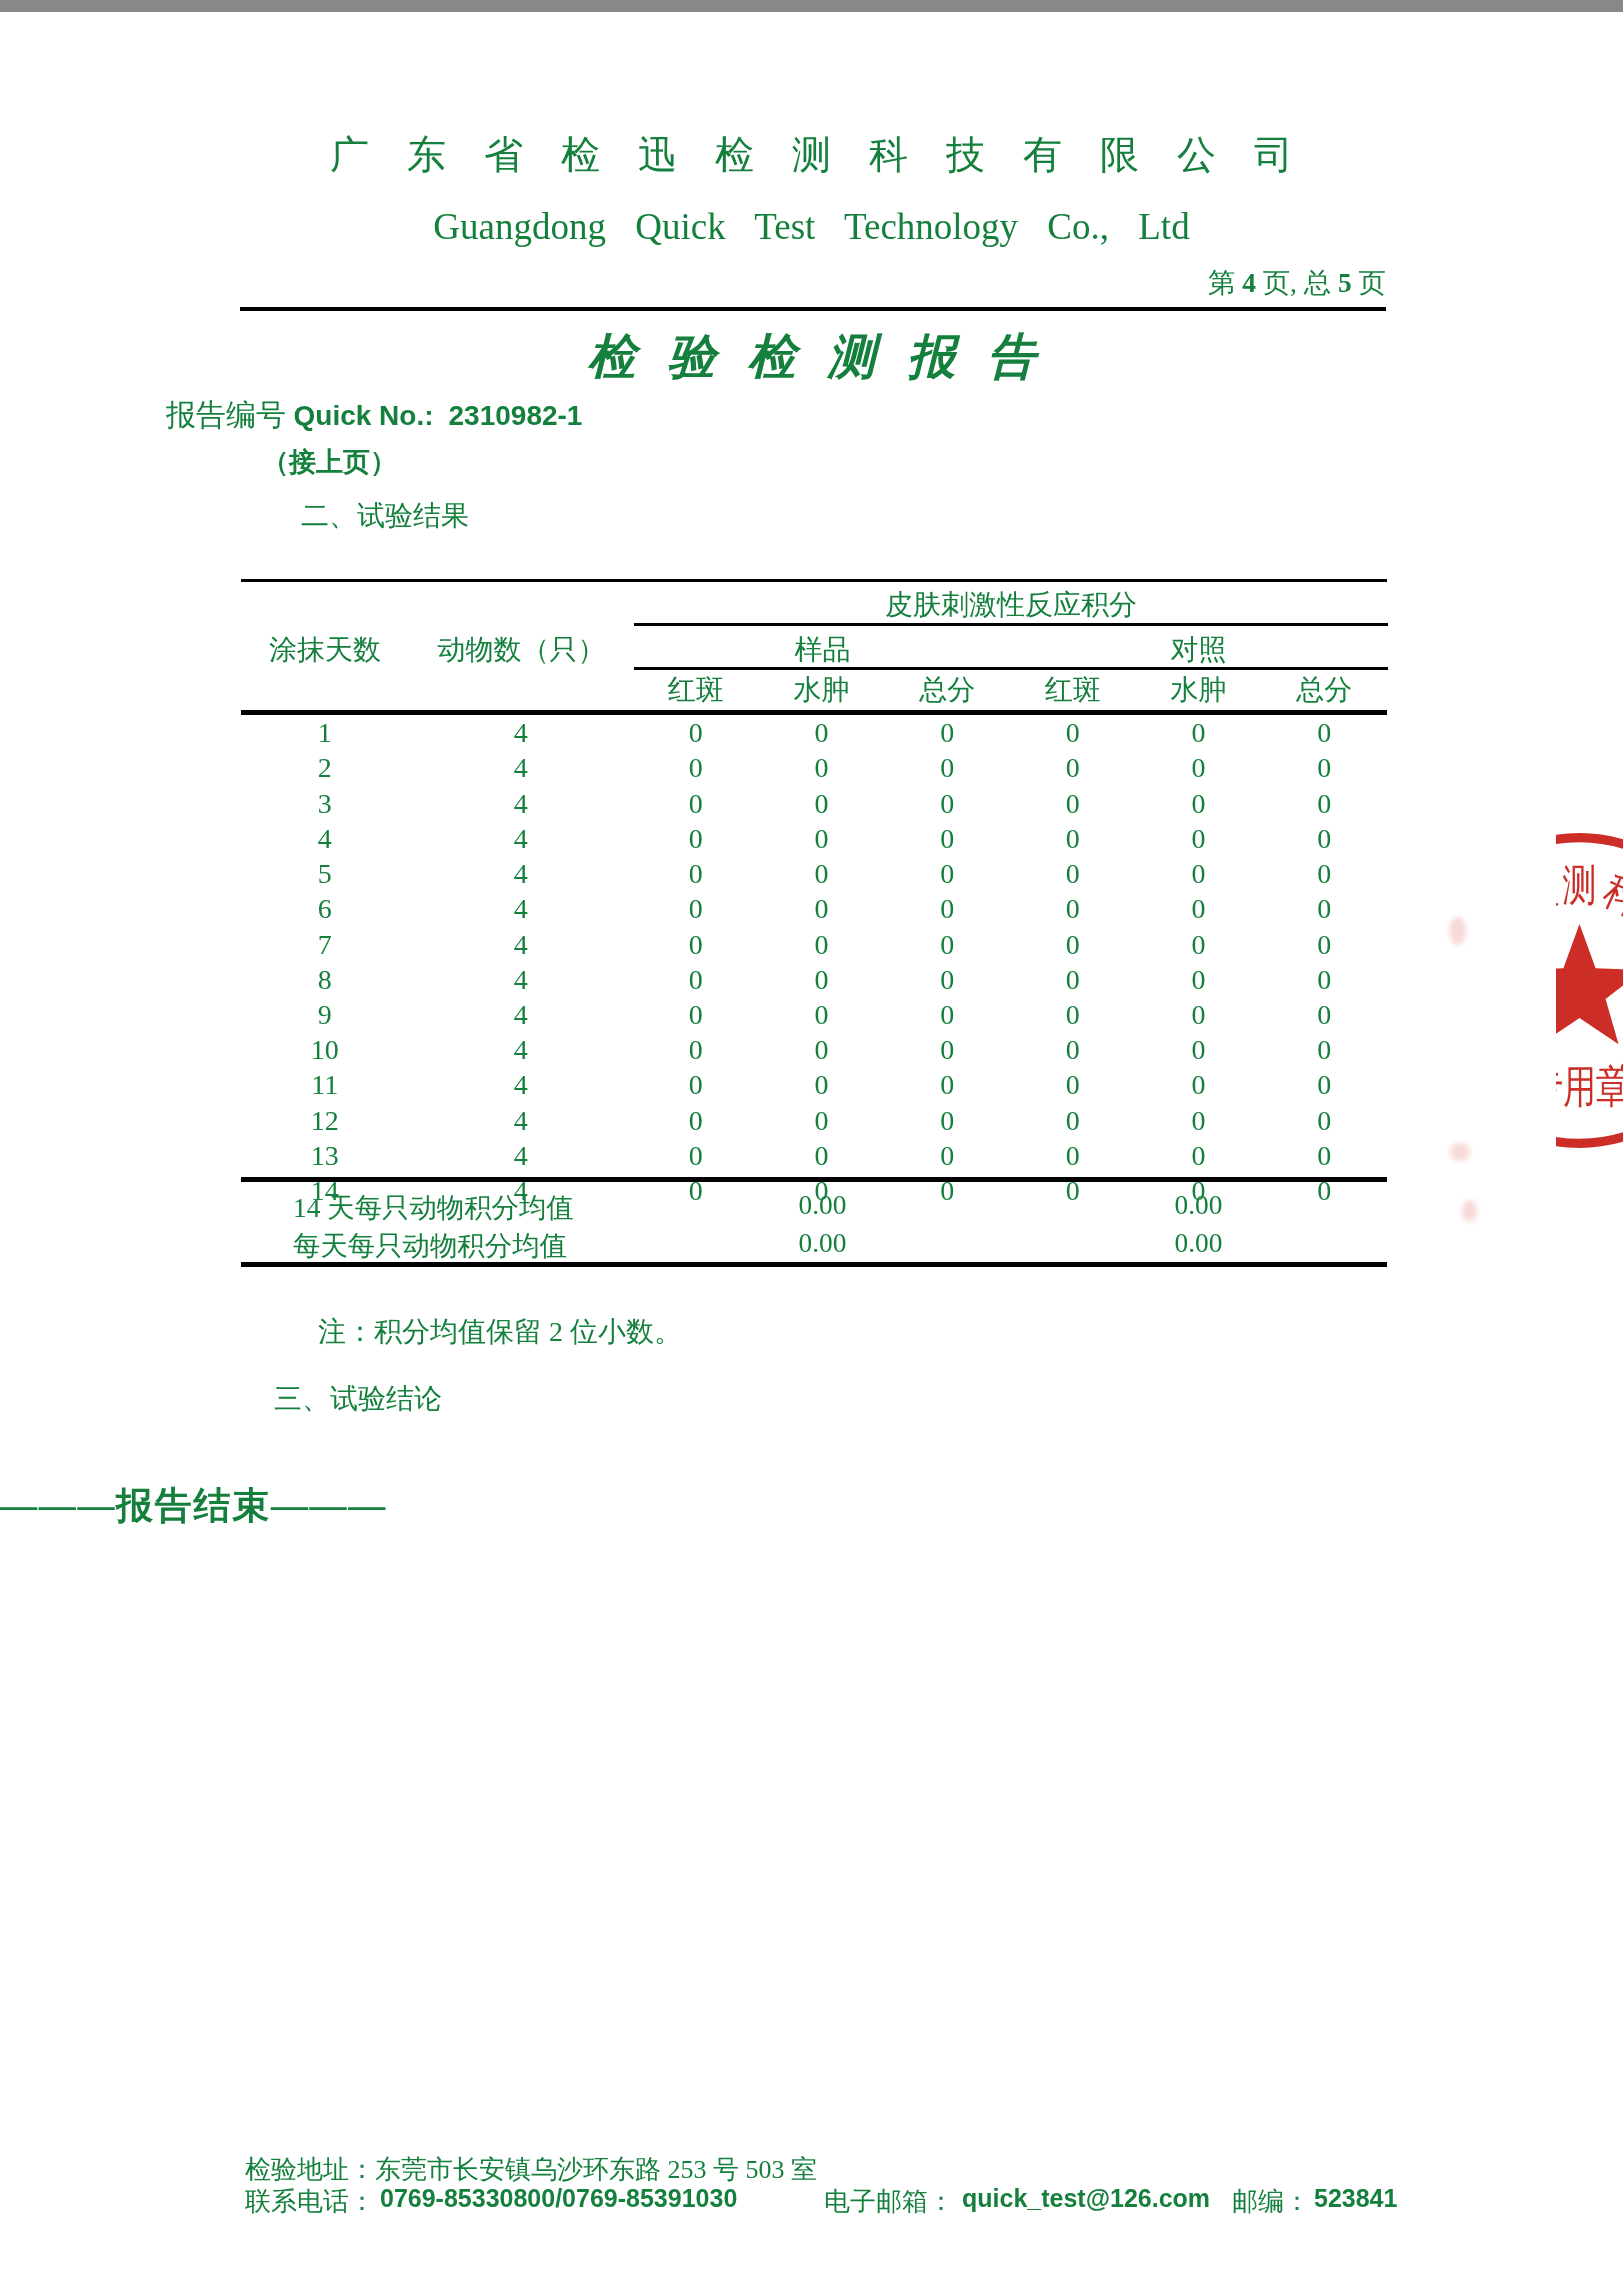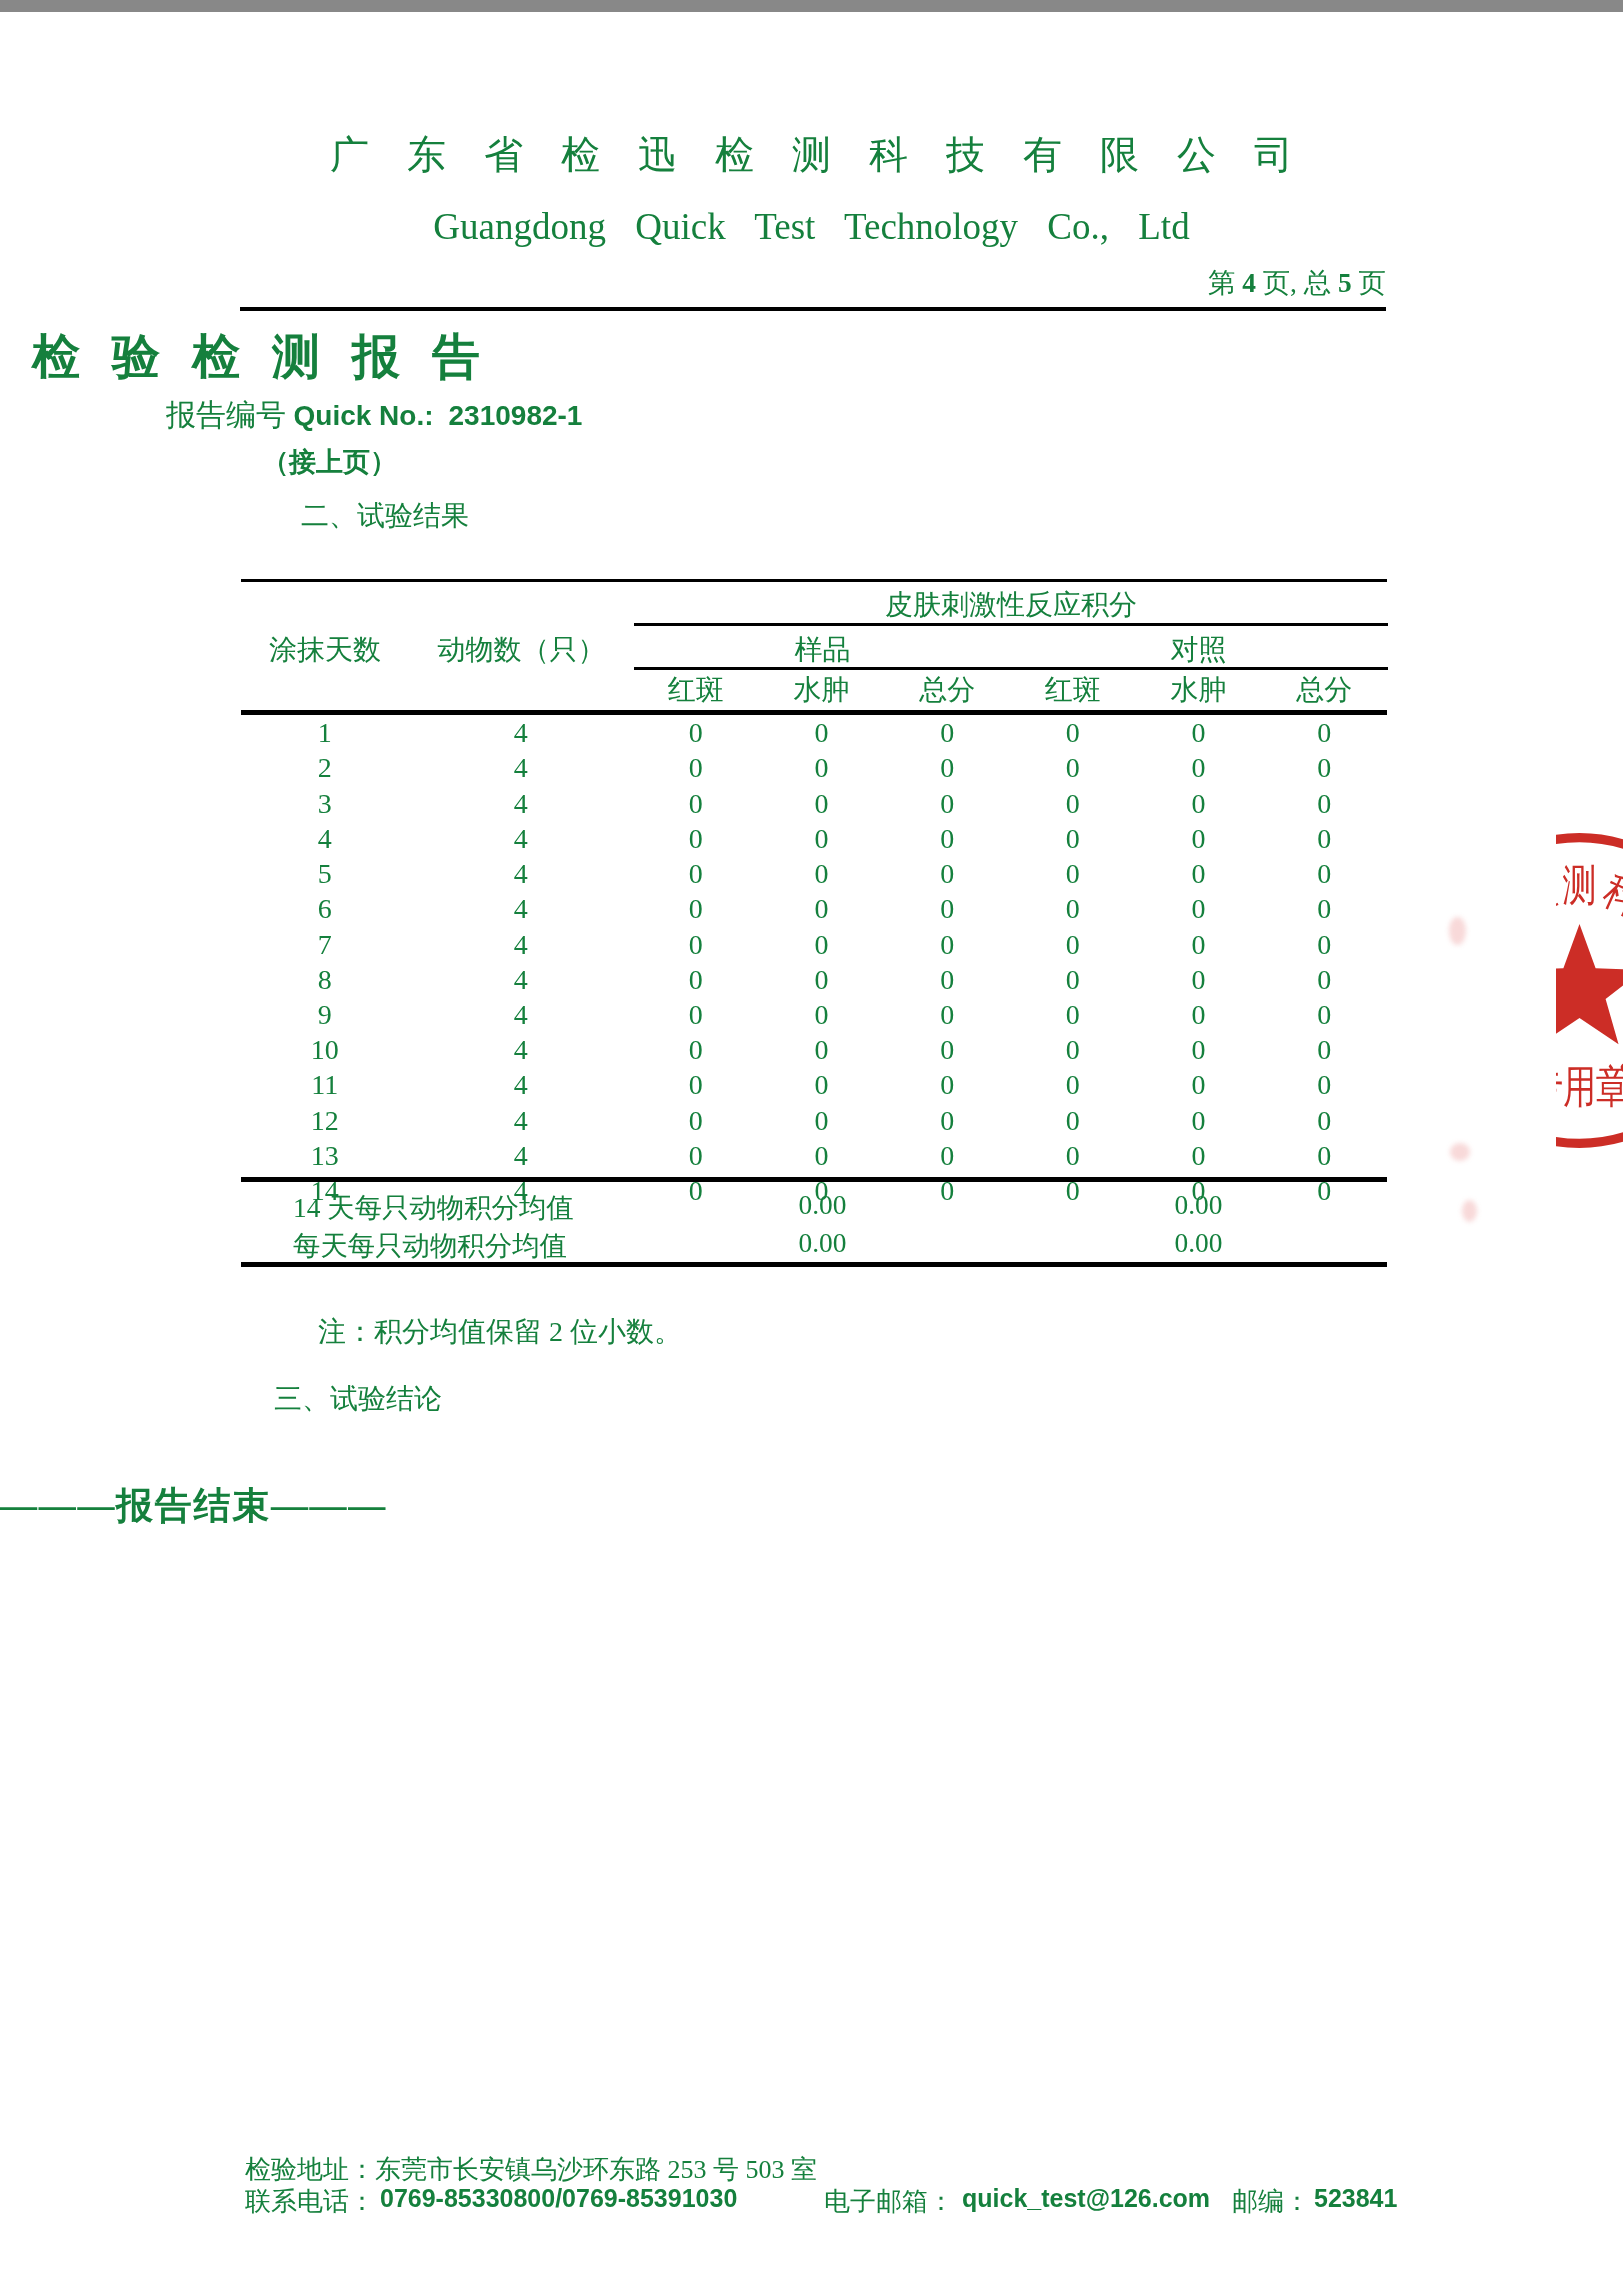--- a/index.html
+++ b/index.html
@@ -13,21 +13,21 @@
     overflow:hidden;
   }
   .abs{position:absolute;}
   .latin{font-family:"Liberation Sans","DejaVu Sans",sans-serif;font-weight:bold;}
   
   .company-cn{top:116px;left:0;width:100%;text-align:center;font-size:39px;letter-spacing:38px;white-space:nowrap;text-indent:38px;}
   .company-en{top:193px;left:0;width:100%;text-align:center;font-size:37px;word-spacing:20px;white-space:nowrap;}
   .page-info{top:253px;right:237px;font-size:27.4px;white-space:nowrap;}
   .page-info .digit{font-weight:bold;}
   .top-rule{top:295px;left:240px;width:1146px;height:4.2px;background:#000;}
-  .report-title{top:313px;left:0;width:100%;font-size:48px;font-weight:bold;letter-spacing:32px;text-indent:32px;white-space:nowrap;}
+  .report-title{top:313px;left:0;width:100%;text-align:center;font-size:48px;font-weight:bold;letter-spacing:32px;text-indent:32px;white-space:nowrap;font-style:italic;}
   .report-no{top:383px;left:166px;font-size:30px;white-space:nowrap;}
   .report-no .latin{font-size:28px;}
   .continued{top:432px;left:262px;font-size:27px;font-weight:bold;}
   .sec-heading{font-size:28px;white-space:nowrap;}
   .sec2{top:485px;left:301px;}
   .sec3{top:1368px;left:274px;}
   
   .tablewrap{top:536px;left:241px;width:1146px;height:753px;}
   .t-title{position:absolute;top:0;left:0;width:100%;text-align:center;font-size:28px;white-space:nowrap;}
   .hline{position:absolute;background:#000;}

